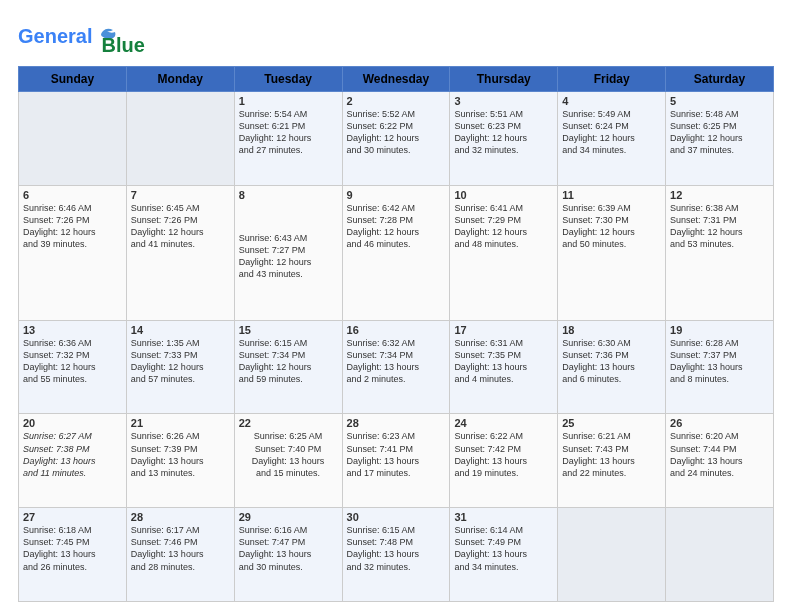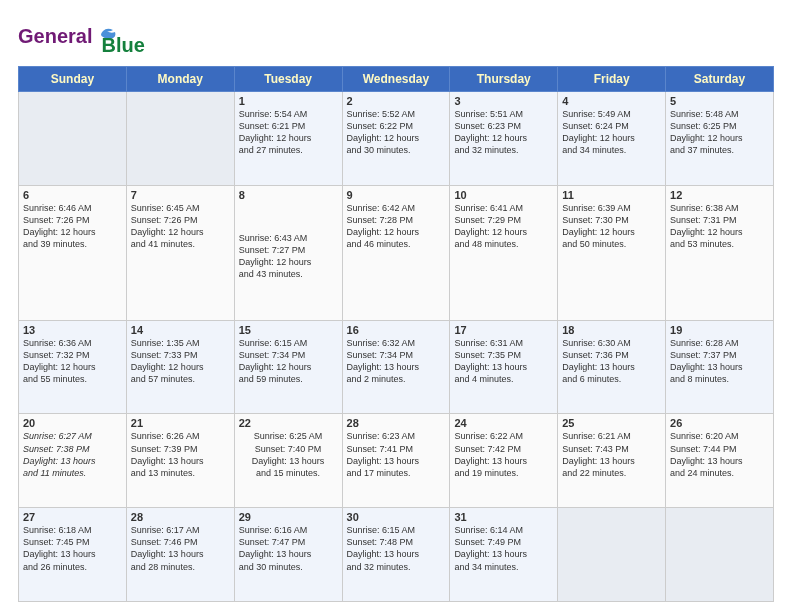--- a/index.html
+++ b/index.html
@@ -43,21 +43,21 @@
     }
     .calendar {
       flex: 1;
       border: 1px solid #ccc;
       border-collapse: collapse;
       width: 100%;
       table-layout: fixed;
     }
     .calendar th {
       background-color: #3a6bbf;
-      color: #fef9c3;
+      color: #000000;
       font-size: 12px;
       font-weight: bold;
       text-align: center;
       padding: 5px 19px;
       border: 1px solid #5a85cc;
     }
     .calendar td {
       vertical-align: top;
       border: 1px solid #ccc;
       padding: 3px 4px;
@@ -91,21 +91,21 @@
   </style>
 </head>
 <body>
 
 <div class="page">
   <div class="header">
     <div class="logo">
       <div>
         <div style="display:flex;align-items:center;">
           <div style="font-size:20px;font-weight:bold;color:#333;line-height:1.1;">
-            <span style="color:#701a75;">General</span><svg width="26" height="22" viewBox="0 0 26 22" style="vertical-align:middle;margin-left:1px;">
+            <span style="color:#3b82f6;">General</span><svg width="26" height="22" viewBox="0 0 26 22" style="vertical-align:middle;margin-left:1px;">
                 <path d="M10 4 Q14 0 20 3 Q17 5 14 4 Q18 7 22 5 Q24 10 18 12 Q14 13 10 10 Q6 8 10 4Z" fill="#4a90d9"></path>
               </svg>
           </div>
           <div style="font-size:20px;font-weight:bold;color:#15803d;line-height:1.1;margin-left:-18px;margin-top:16px;">Blue</div>
         </div>
       </div>
     </div>
     <div class="title-block">
       <div class="month-title"></div>
       <div class="subtitle"></div>

